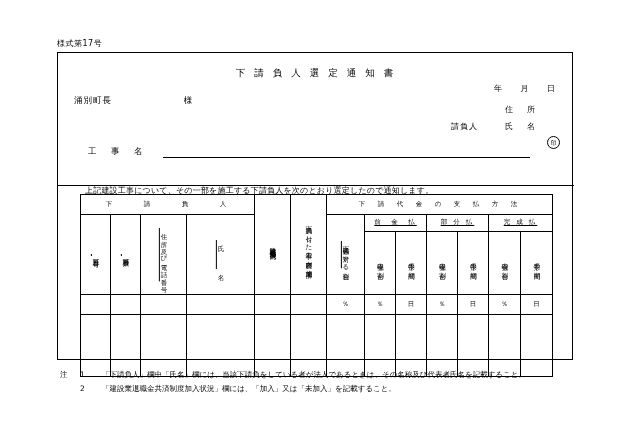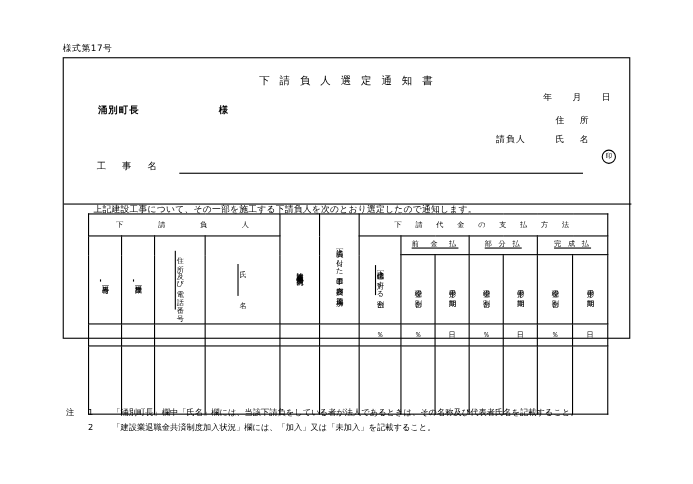--- a/index.html
+++ b/index.html
@@ -26,21 +26,21 @@
     top: 38px;
     font-size: 8px;
     letter-spacing: 0.5px;
     text-align: center;
   }
   .outer-box {
     position: absolute;
     left: 57px;
     top: 52px;
     width: 516px;
-    height: 256px;
+    height: 308px;
     border: 1px solid #000;
     box-sizing: border-box;
   }
   .doc-title {
     position: absolute;
     left: 0;
     top: 14px;
     width: 516px;
     text-align: center;
     font-size: 9.5px;
@@ -49,25 +49,24 @@
   .date-line {
     position: absolute;
     right: 16px;
     top: 30px;
     font-size: 8px;
     letter-spacing: 1px;
   }
   .date-line span { margin-left: 14px; }
   .addressee {
     position: absolute;
-    left: 31px;
+    left: 16px;
     top: 42px;
     font-size: 8.5px;
     letter-spacing: 1px;
-    font-weight: bold;
   }
   .addressee .sama {
     display: inline-block;
     margin-left: 68px;
   }
   .ukeoi-block {
     position: absolute;
     right: 34px;
     top: 48px;
     font-size: 8px;
@@ -339,21 +338,21 @@
       </tr>
     </tbody>
       </table>
 
   </div>
 
   <div class="notes">
     <div class="note-row">
       <div class="n-label">注</div>
       <div class="n-num">1</div>
-      <div class="n-text">「涌別町長」欄中「氏名」欄には、当該下請負をしている者が法人であるときは、その名称及び代表者氏名を記載すること。</div>
+      <div class="n-text">「下請負人」欄中「氏名」欄には、当該下請負をしている者が法人であるときは、その名称及び代表者氏名を記載すること。</div>
     </div>
     <div class="note-row">
       <div class="n-label"></div>
       <div class="n-num">2</div>
       <div class="n-text">「建設業退職金共済制度加入状況」欄には、「加入」又は「未加入」を記載すること。</div>
     </div>
   </div>
 
 </div>
 

